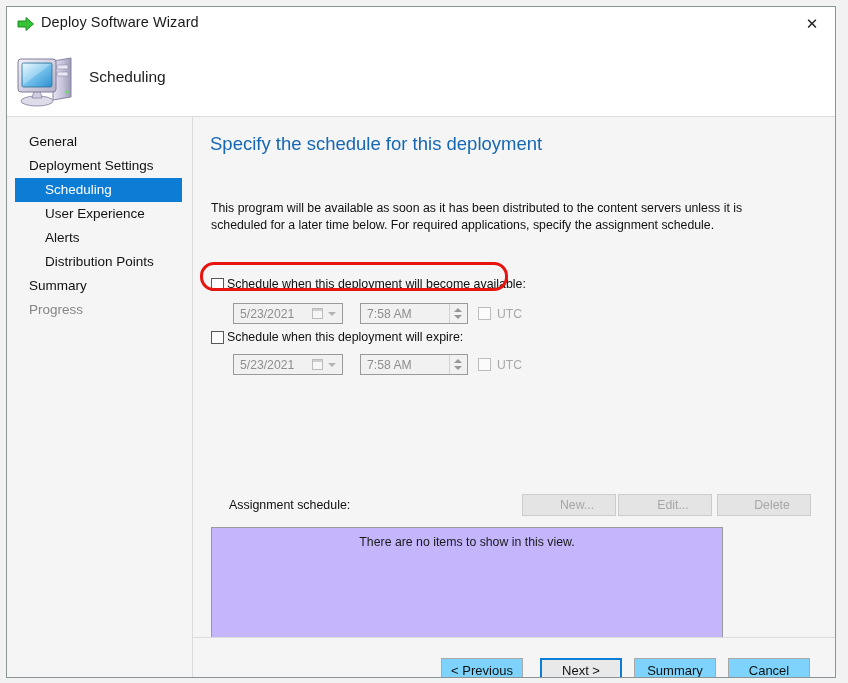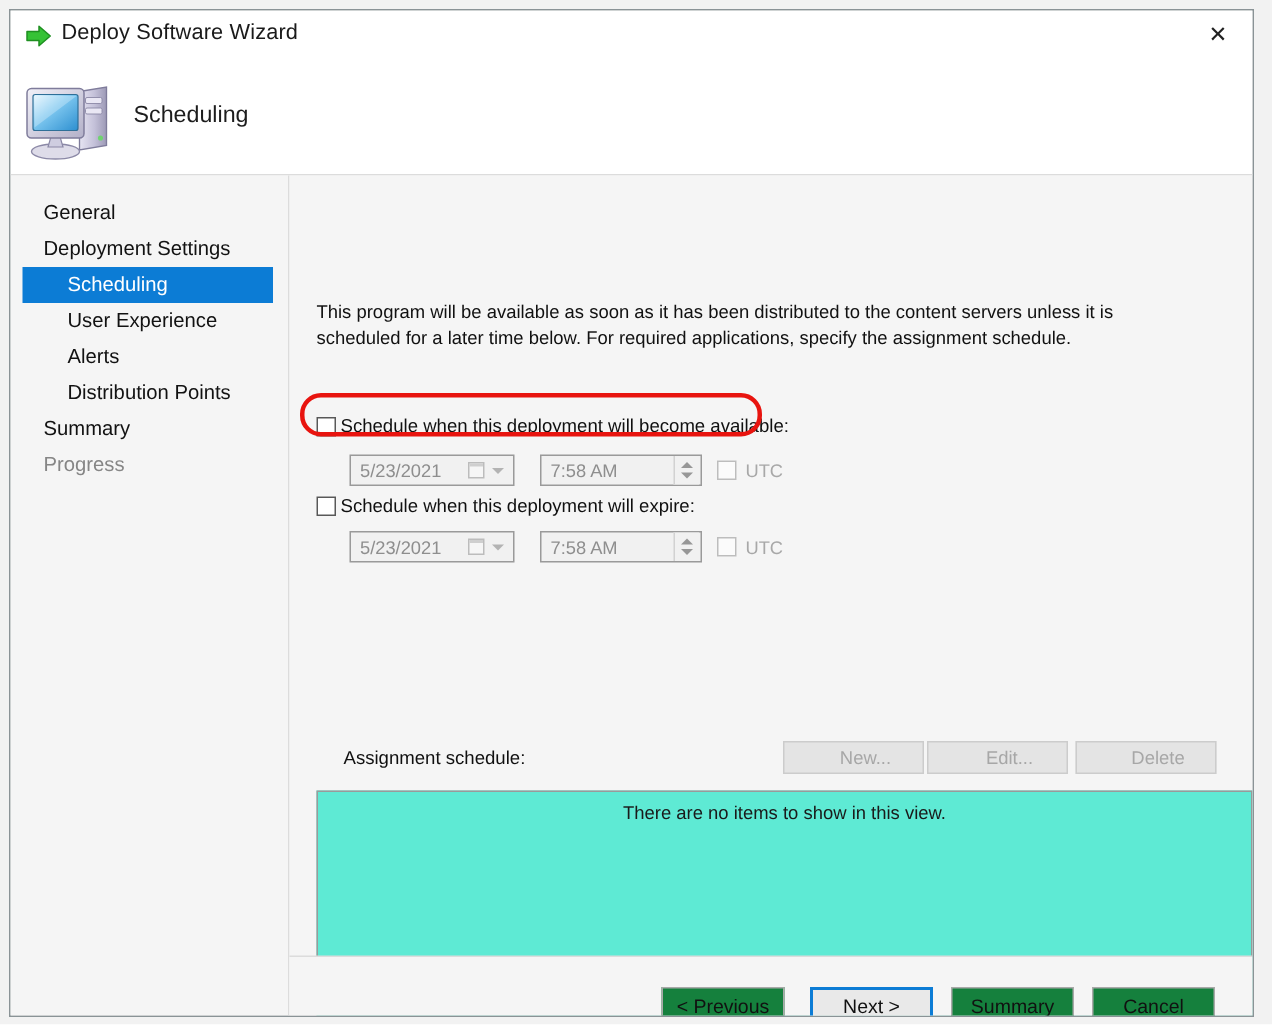--- a/index.html
+++ b/index.html
@@ -327,23 +327,23 @@
     box-sizing: border-box;
     cursor: default;
     padding-left: 16px;
   }
 
   
   .listview {
     position: absolute;
     left: 18px;
     top: 410px;
-    width: 624px;
+    width: 512px;
     height: 150px;
-    background: #5eead4;
+    background: #c4b5fd;
     border: 1px solid #9a9a9a;
     box-sizing: border-box;
   }
   .listview-empty {
     position: absolute;
     left: 0;
     top: 7px;
     width: 100%;
     text-align: center;
     font-size: 12.3px;
@@ -364,21 +364,21 @@
     left: 186px;
     top: 631px;
     right: 0;
     bottom: 0;
     background: #f5f5f5;
   }
   .btn-nav {
     position: absolute;
     top: 20px;
     height: 25px;
-    background: #15803d;
+    background: #7dd3fc;
     border: 1px solid #a9a9a9;
     color: #111111;
     font-size: 13px;
     display: flex;
     align-items: center;
     justify-content: center;
     box-sizing: border-box;
     cursor: default;
   }
   .btn-nav.focused {
@@ -464,20 +464,21 @@
         <div class="nav-item indent">User Experience</div>
         <div class="nav-item indent">Alerts</div>
         <div class="nav-item indent">Distribution Points</div>
         <div class="nav-item">Summary</div>
         <div class="nav-item dim">Progress</div>
       </div>
     </div>
 
     <div class="content">
 
+      <div class="pane-title">Specify the schedule for this deployment</div>
       <div class="intro-text">This program will be available as soon as it has been distributed to the content servers unless it is scheduled for a later time below. For required applications, specify the assignment schedule.</div>
 
       <div class="chk-row" style="left:18px; top:158px;">
         <span class="cbox"></span>
         <span class="chk-label">Schedule when this deployment will become available:</span>
       </div>
 
       <div class="field-row" style="left:40px; top:186px;">
         <div class="date-field">
           <span class="date-value">5/23/2021</span>

